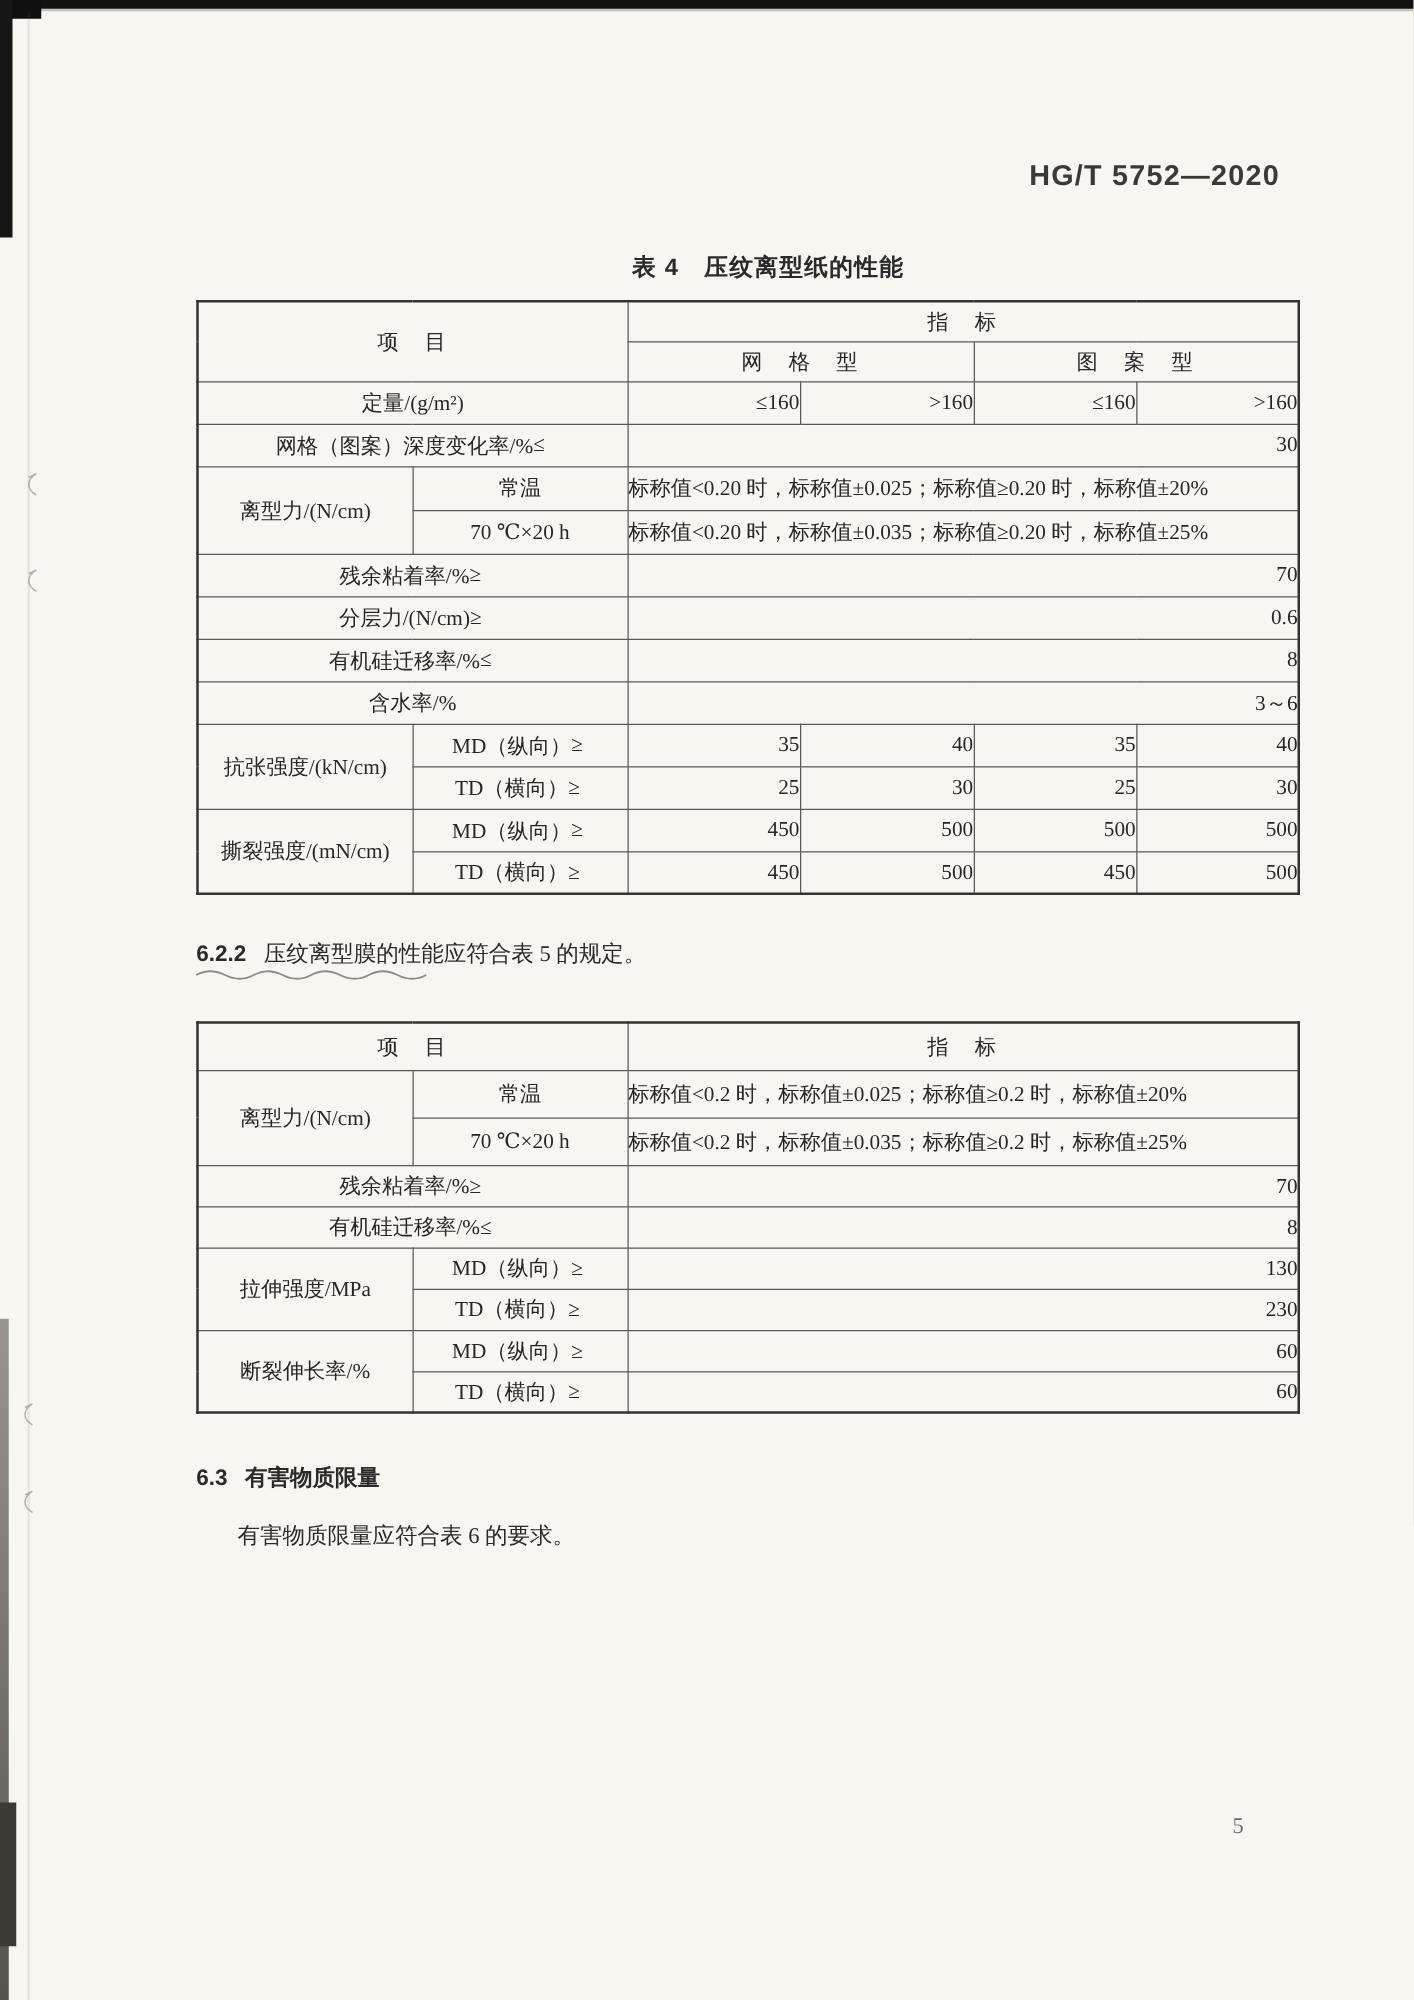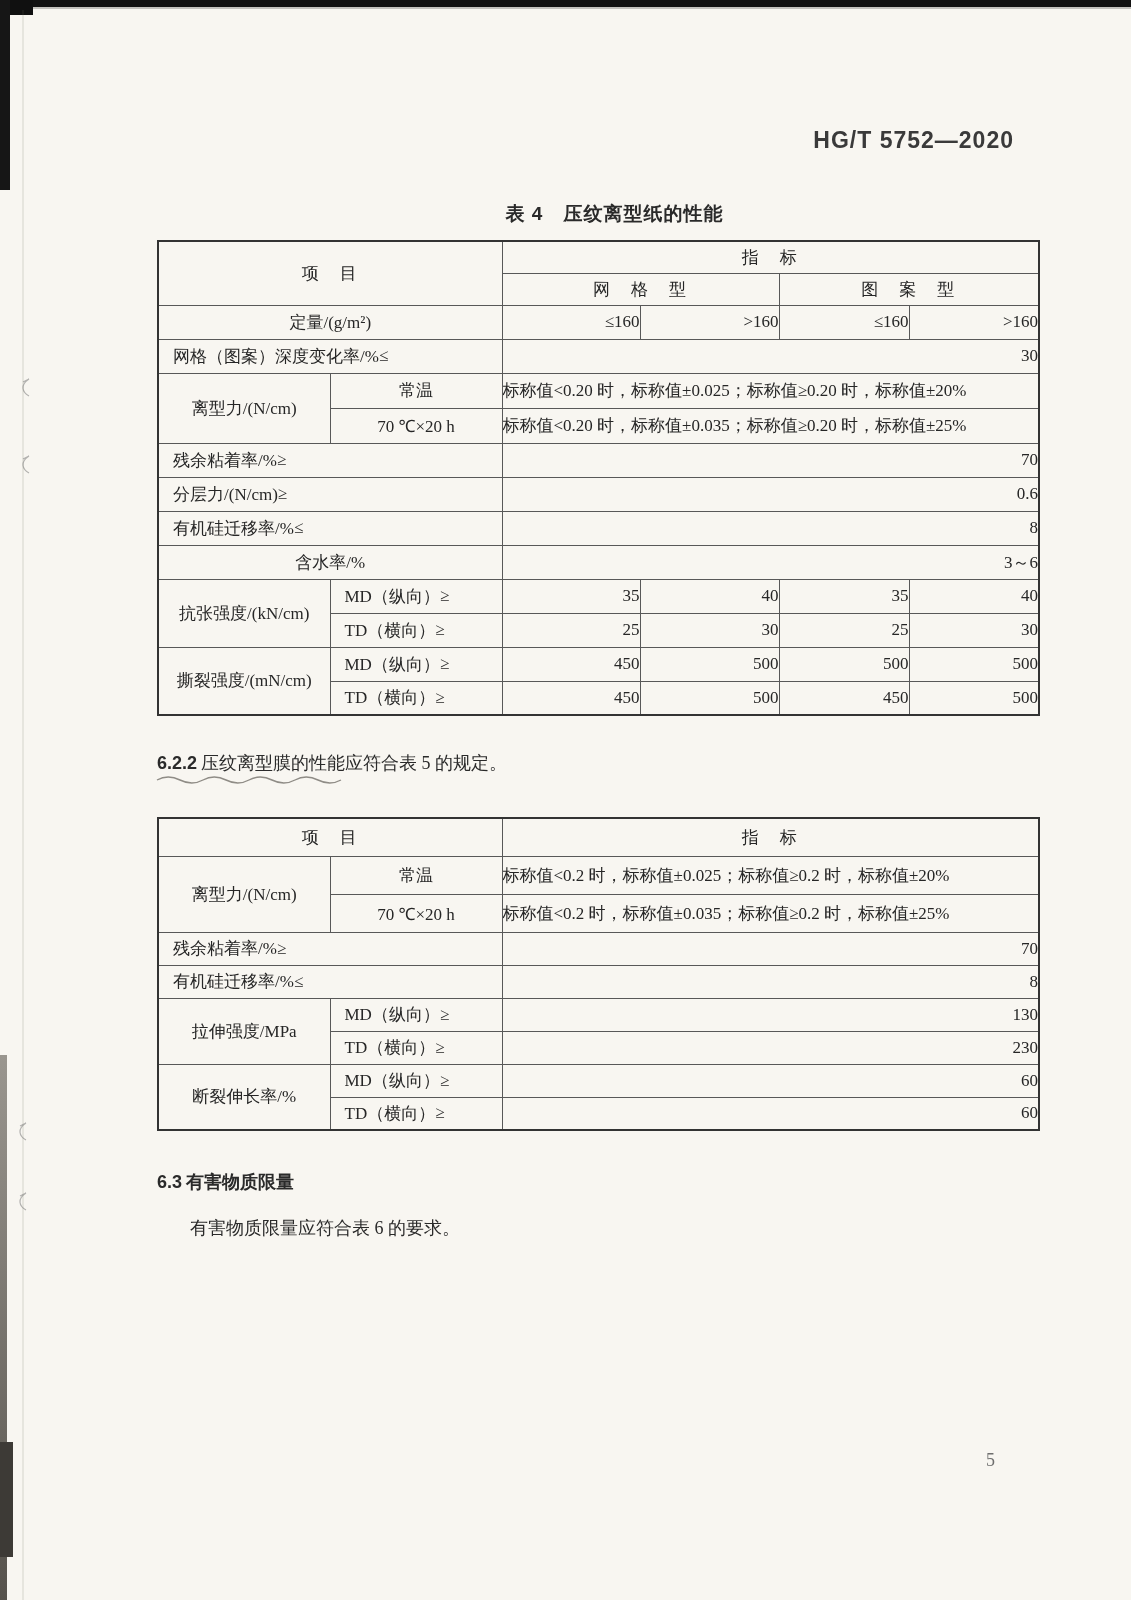--- a/index.html
+++ b/index.html
@@ -14,48 +14,48 @@
   .edge-top-shadow{position:absolute;left:0;top:7px;width:1131px;height:2px;background:rgba(40,40,40,.25);}
   .corner-tl{position:absolute;left:0;top:0;width:33px;height:15px;background:#101010;}
   .edge-left-top{position:absolute;left:0;top:0;width:10px;height:190px;background:#161616;}
   .edge-left-bottom{position:absolute;left:0;top:1055px;width:7px;height:545px;
     background:linear-gradient(to bottom,#9a968f,#56524c);}
   .edge-left-block{position:absolute;left:0;top:1442px;width:13px;height:115px;background:#3d3a36;}
   .fold-line{position:absolute;left:22px;top:10px;width:2px;height:1590px;background:rgba(110,104,94,.12);}
   .hook{position:absolute;opacity:.55;}
   
   .doc-num{
-    position:absolute;top:127px;right:117px;
+    position:absolute;top:127px;right:107px;
     font-family:"Liberation Sans","DejaVu Sans",sans-serif;
     font-weight:bold;font-size:23px;letter-spacing:1px;color:#3a3a3a;
   }
   
   .tbl-title{
     position:absolute;left:174px;width:881px;text-align:center;
     font-family:"Liberation Sans","DejaVu Sans",sans-serif;
     font-weight:bold;font-size:19px;color:#2a2a2a;letter-spacing:1px;
   }
   .sect{position:absolute;left:157px;font-size:18px;color:#2a2a2a;white-space:nowrap;}
-  .sect .num{font-family:"Liberation Sans","DejaVu Sans",sans-serif;font-weight:bold;margin-right:4px;}
+  .sect .num{font-family:"Liberation Sans","DejaVu Sans",sans-serif;font-weight:bold;margin-right:14px;}
   .sect .heiti{font-family:"Liberation Sans","DejaVu Sans",sans-serif;font-weight:bold;}
   .para{position:absolute;left:190px;font-size:18px;color:#2a2a2a;white-space:nowrap;}
   .wavy{position:absolute;left:155px;}
   .page-num{position:absolute;left:986px;top:1450px;font-size:18px;color:#6e6e6e;}
   
   table.spec-tbl{
     position:absolute;left:157px;border-collapse:collapse;table-layout:fixed;
     width:881px;border:2px solid #333;
-    font-size:17px;color:#262626;font-family:Liberation Serif, serif;
+    font-size:17px;color:#262626;
   }
   table.spec-tbl td{border:1px solid #585858;vertical-align:middle;padding:0;overflow:hidden;}
   .hdr{text-align:center;letter-spacing:2px;}
   .val{text-align:right;}
   .lab{text-align:center;padding-left:14px;}
   .spec{text-align:left;padding-left:17px;white-space:nowrap;}
-  .flexcell{display:flex;justify-content:flex-start;align-items:center;
+  .flexcell{display:flex;justify-content:center;align-items:center;
     height:100%;padding:0 18px 0 14px;box-sizing:border-box;}
   .flexcell .cmp{font-size:17px;}
 </style>
 </head>
 <body>
 
 <div class="page">
 
   <div class="edge-top"></div>
   <div class="edge-top-shadow"></div>

